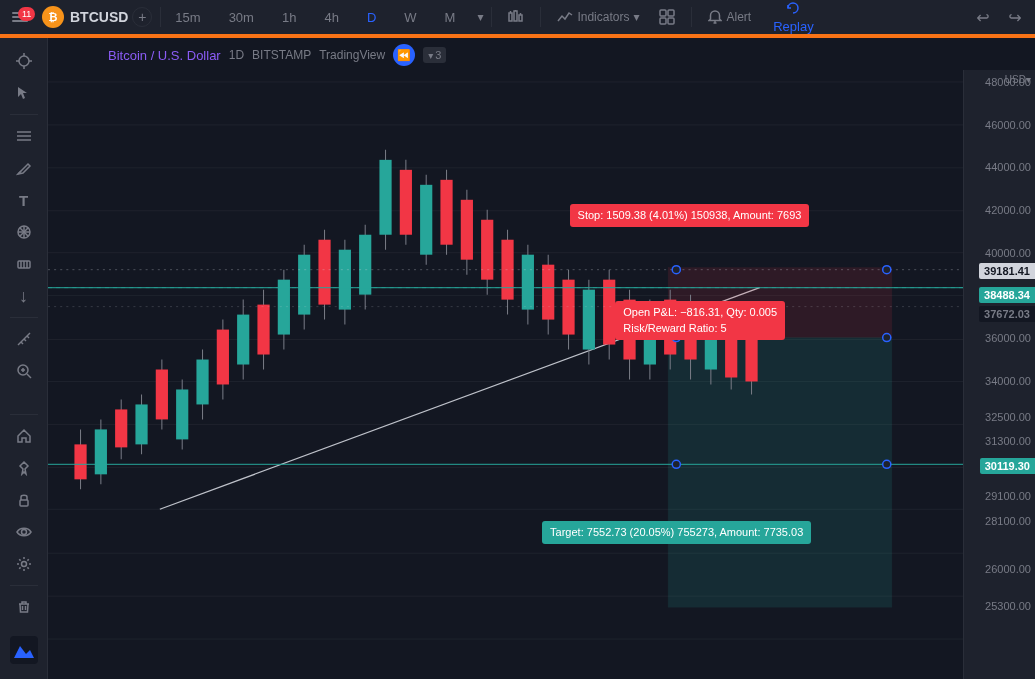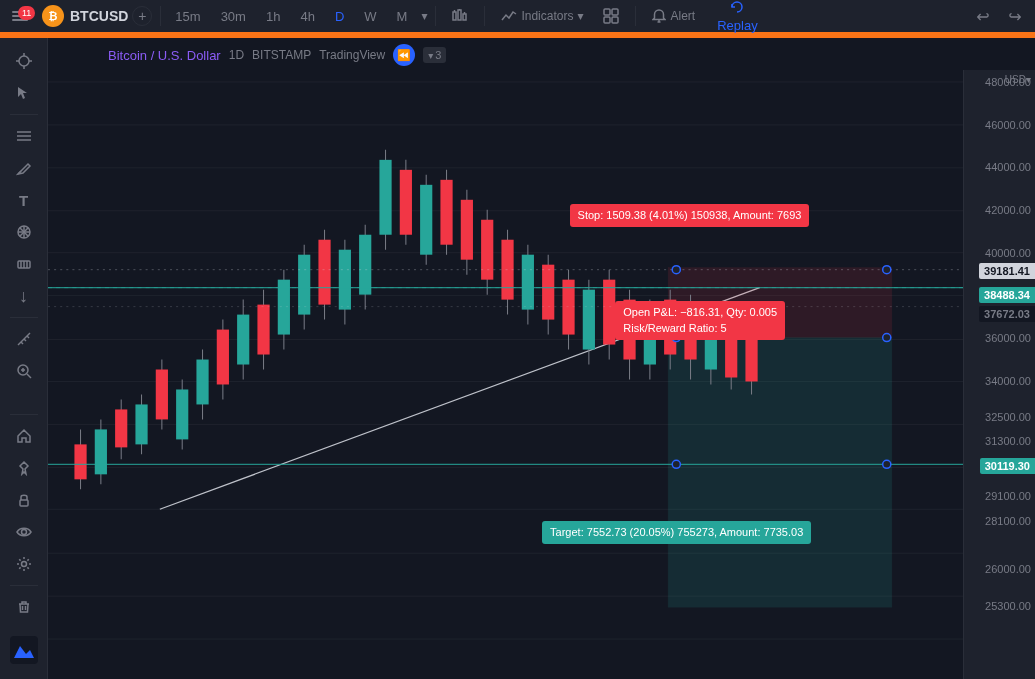--- a/index.html
+++ b/index.html
@@ -13,30 +13,30 @@
       overflow: hidden;
       position: relative;
     }
 
     
     .topbar {
       display: flex;
       align-items: center;
       height: 38px;
       background: #1e222d;
-      border-bottom: 6px solid #f97316;
+      border-bottom: 4px solid #f97316;
       padding: 0 6px;
       gap: 4px;
       position: relative;
       z-index: 10;
     }
     .topbar-section {
       display: flex;
       align-items: center;
-      gap: 8px;
+      gap: 16px;
     }
     .topbar-divider {
       width: 1px;
       height: 20px;
       background: #2a2e39;
       margin: 0 4px;
     }
     .notification-badge {
       position: absolute;
       top: 4px;

